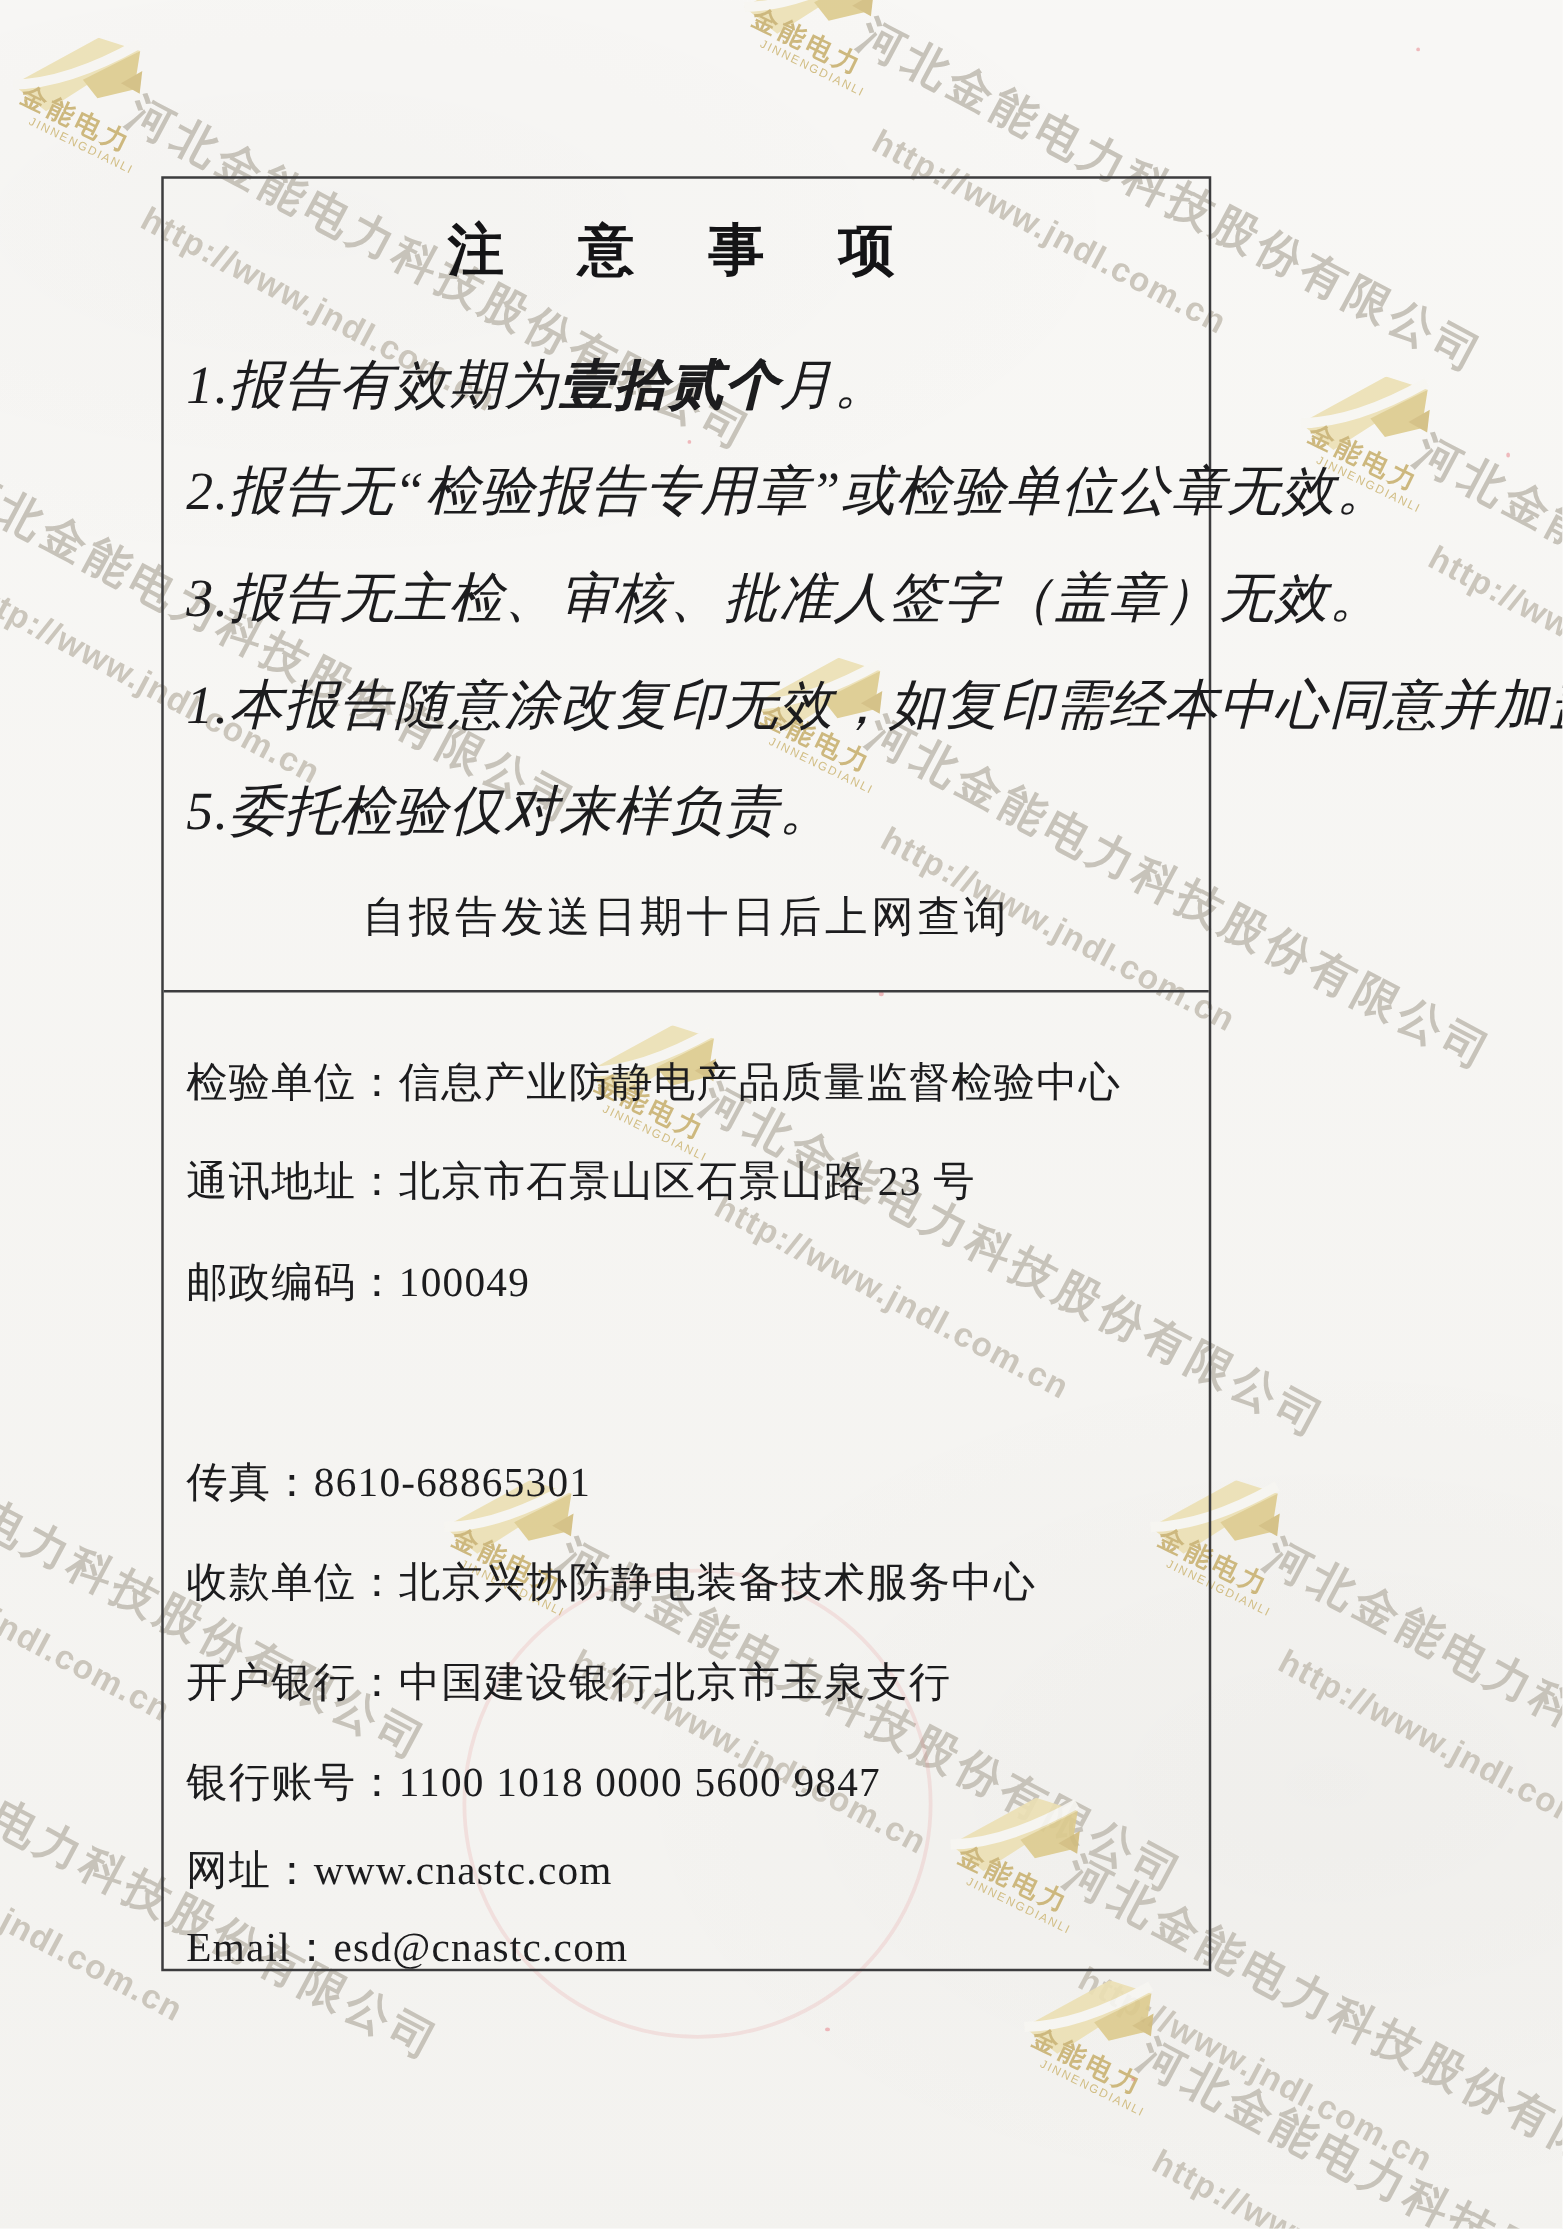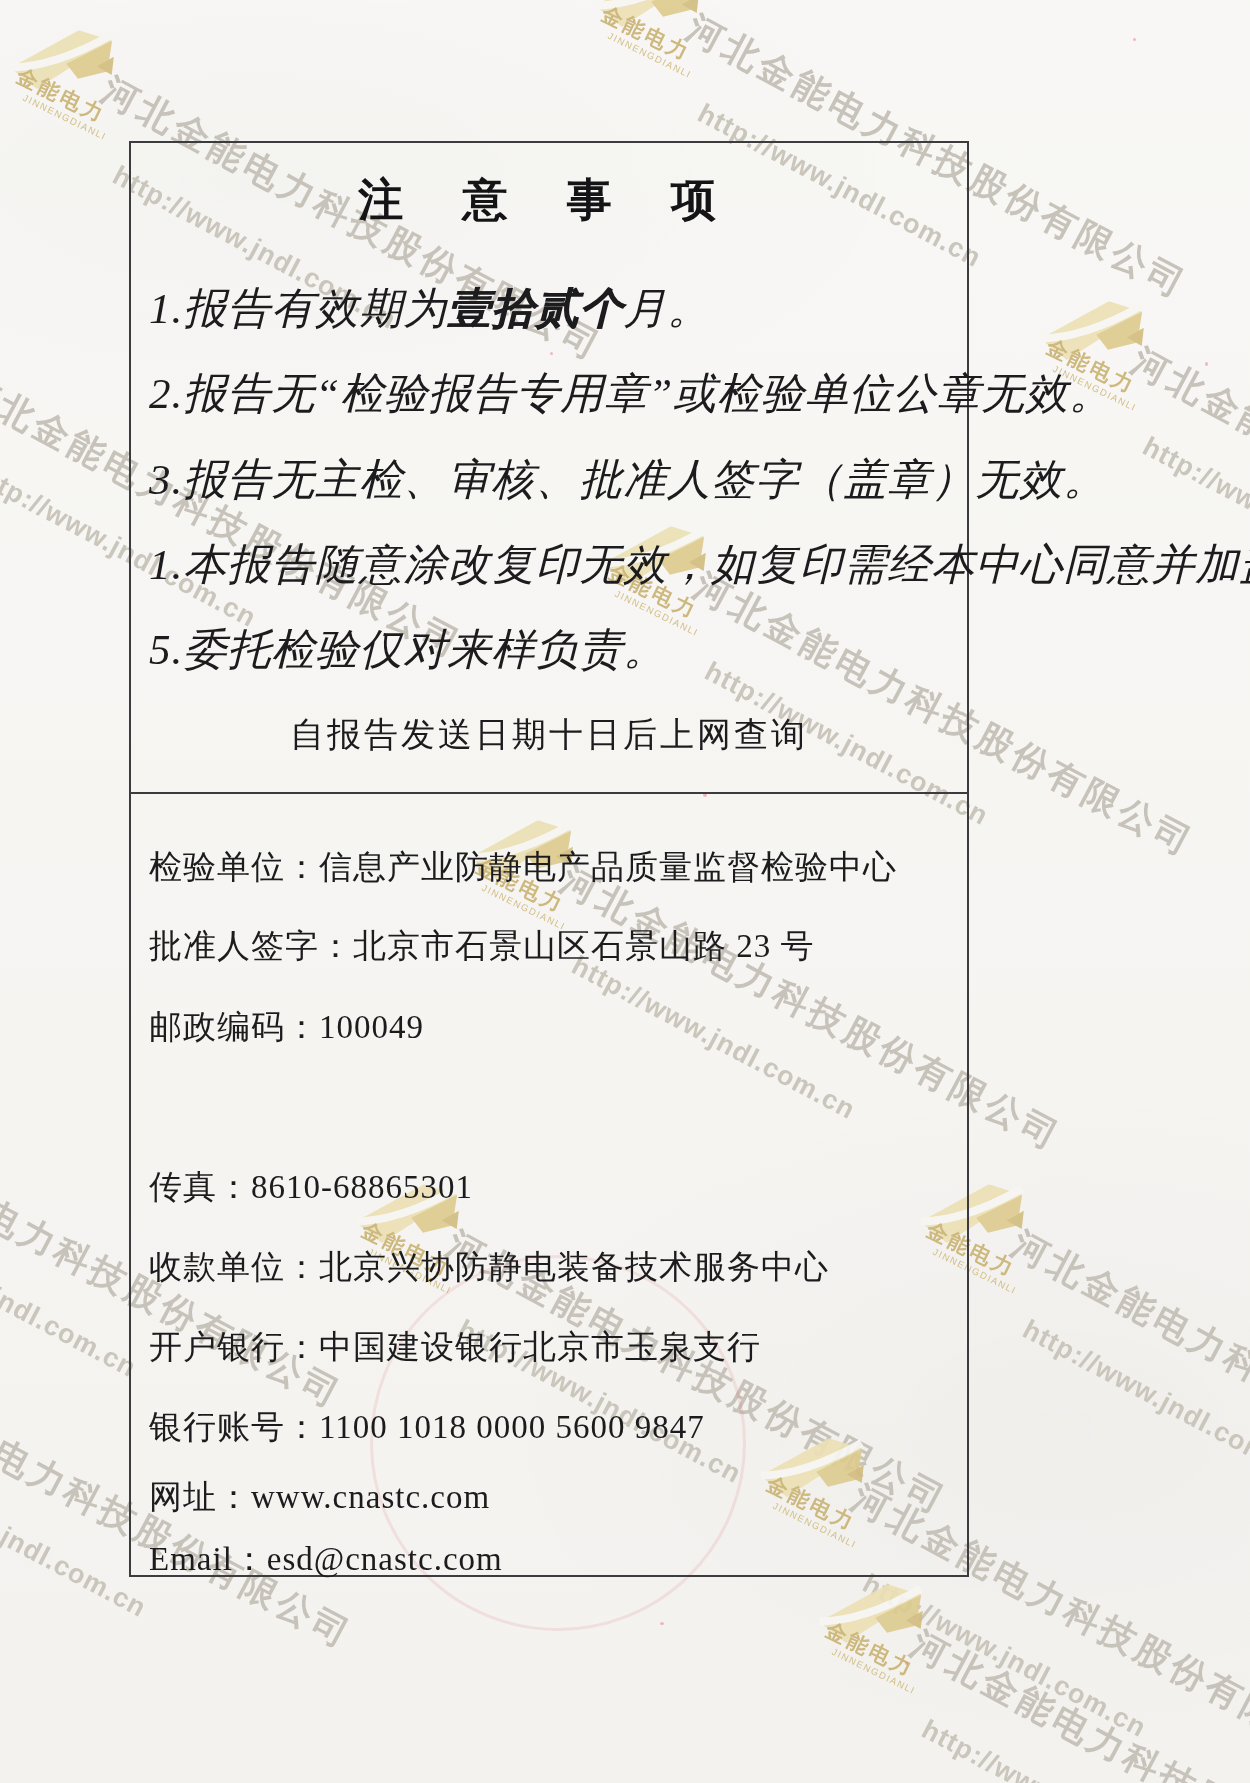--- a/index.html
+++ b/index.html
@@ -230,21 +230,21 @@
     <div class="line note" style="top:226px"><span>2.报告无“检验报告专用章”或检验单位公章无效。</span></div>
     <div class="line note" style="top:312px"><span>3.报告无主检、审核、批准人签字（盖章）无效。</span></div>
     <div class="line note" style="top:397px"><span>1.本报告随意涂改复印无效，如复印需经本中心同意并加盖公章。</span></div>
     <div class="line note" style="top:482px"><span>5.委托检验仅对来样负责。</span></div>
 
     <div class="line footer-note">自报告发送日期十日后上网查询</div>
 
     <div class="divider"></div>
 
     <div class="line crow" style="top:706px"><span>检验单位：</span><span>信息产业防静电产品质量监督检验中心</span></div>
-    <div class="line crow" style="top:785px"><span>批准人签字：</span><span>北京市石景山区石景山路 23 号</span></div>
+    <div class="line crow" style="top:785px"><span>通讯地址：</span><span>北京市石景山区石景山路 23 号</span></div>
     <div class="line crow" style="top:866px"><span>邮政编码：</span><span>100049</span></div>
     <div class="line crow" style="top:1026px"><span>传真：</span><span>8610-68865301</span></div>
     <div class="line crow" style="top:1106px"><span>收款单位：</span><span>北京兴协防静电装备技术服务中心</span></div>
     <div class="line crow" style="top:1186px"><span>开户银行：</span><span>中国建设银行北京市玉泉支行</span></div>
     <div class="line crow" style="top:1266px"><span>银行账号：</span><span>1100 1018 0000 5600 9847</span></div>
     <div class="line crow" style="top:1336px"><span>网址：</span><span>www.cnastc.com</span></div>
     <div class="line crow" style="top:1398px"><span>Email：</span><span>esd@cnastc.com</span></div>
   </div>
 
 </div>

